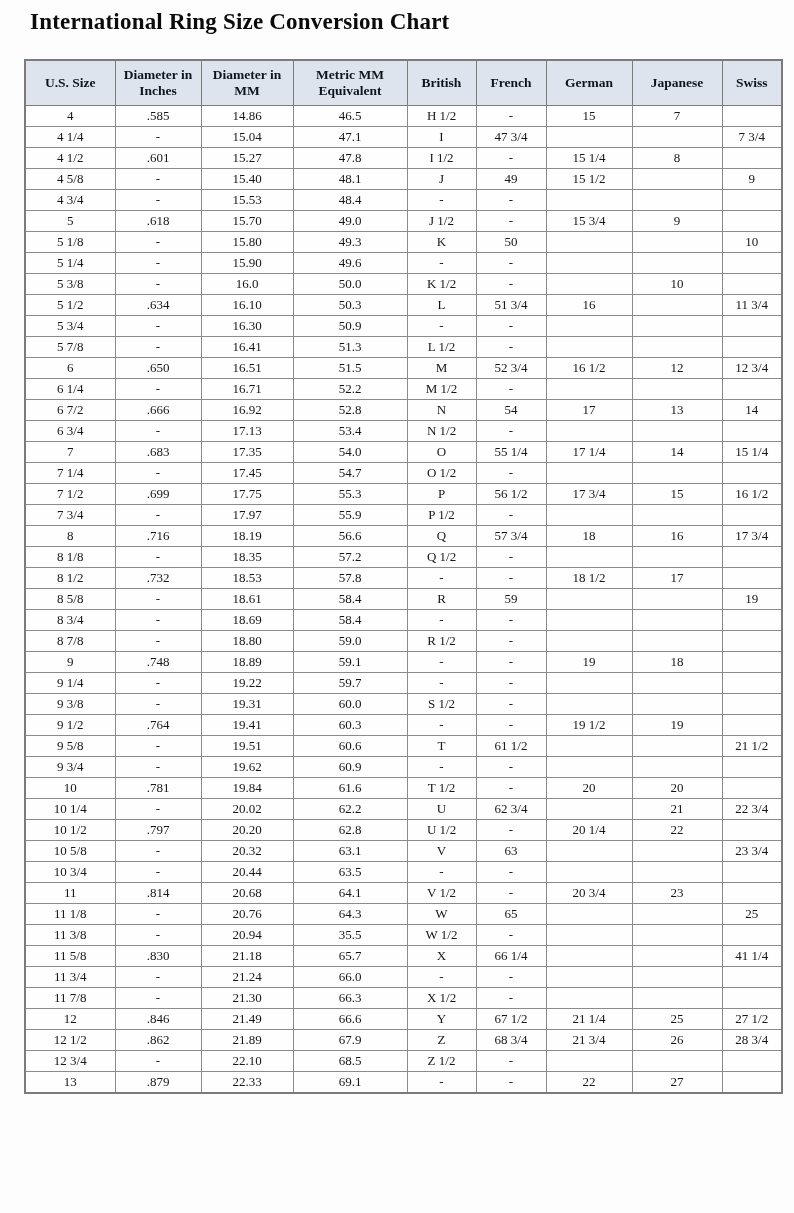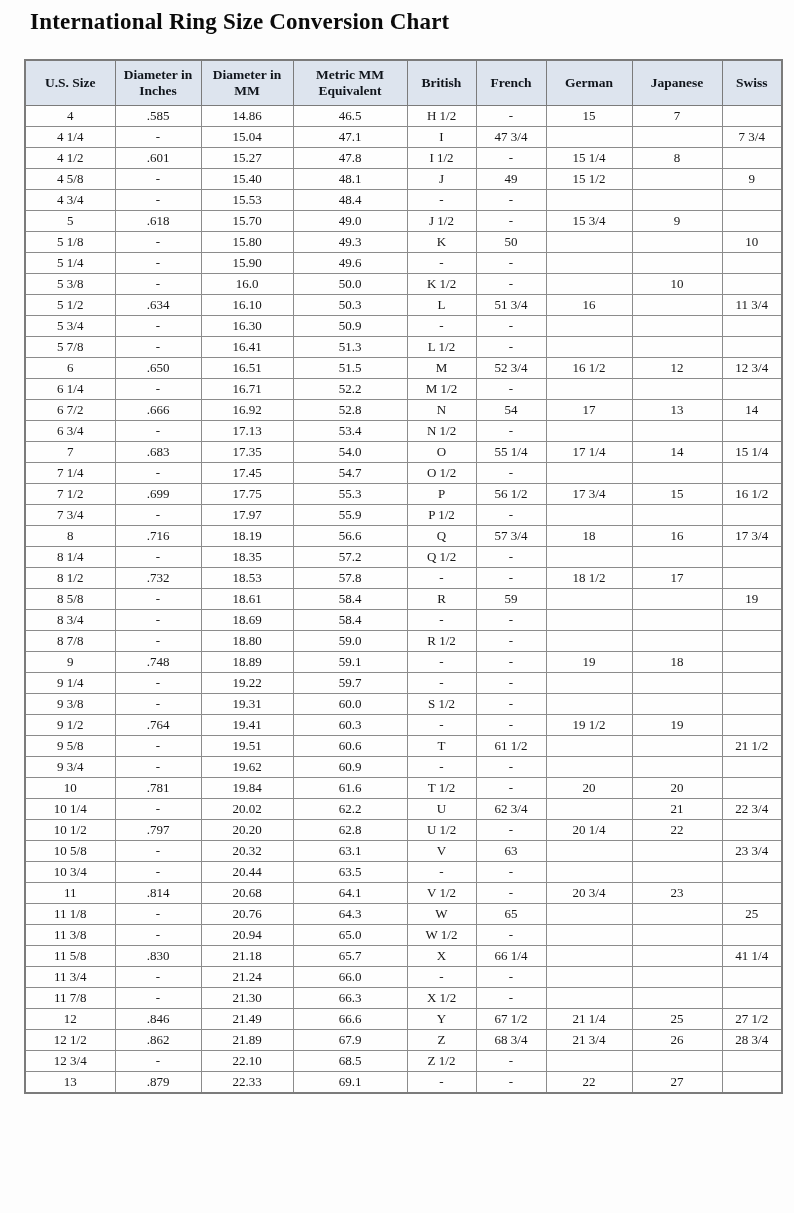--- a/index.html
+++ b/index.html
@@ -312,21 +312,21 @@
           <td>.716</td>
           <td>18.19</td>
           <td>56.6</td>
           <td>Q</td>
           <td>57 3/4</td>
           <td>18</td>
           <td>16</td>
           <td>17 3/4</td>
         </tr>
         <tr>
-          <td>8 1/4</td>
+          <td>8 1/8</td>
           <td>-</td>
           <td>18.35</td>
           <td>57.2</td>
           <td>Q 1/2</td>
           <td>-</td>
           <td></td>
           <td></td>
           <td></td>
         </tr>
         <tr>
@@ -513,21 +513,21 @@
           <td>W</td>
           <td>65</td>
           <td></td>
           <td></td>
           <td>25</td>
         </tr>
         <tr>
           <td>11 3/8</td>
           <td>-</td>
           <td>20.94</td>
-          <td>65.0</td>
+          <td>35.5</td>
           <td>W 1/2</td>
           <td>-</td>
           <td></td>
           <td></td>
           <td></td>
         </tr>
         <tr>
           <td>11 5/8</td>
           <td>.830</td>
           <td>21.18</td>

